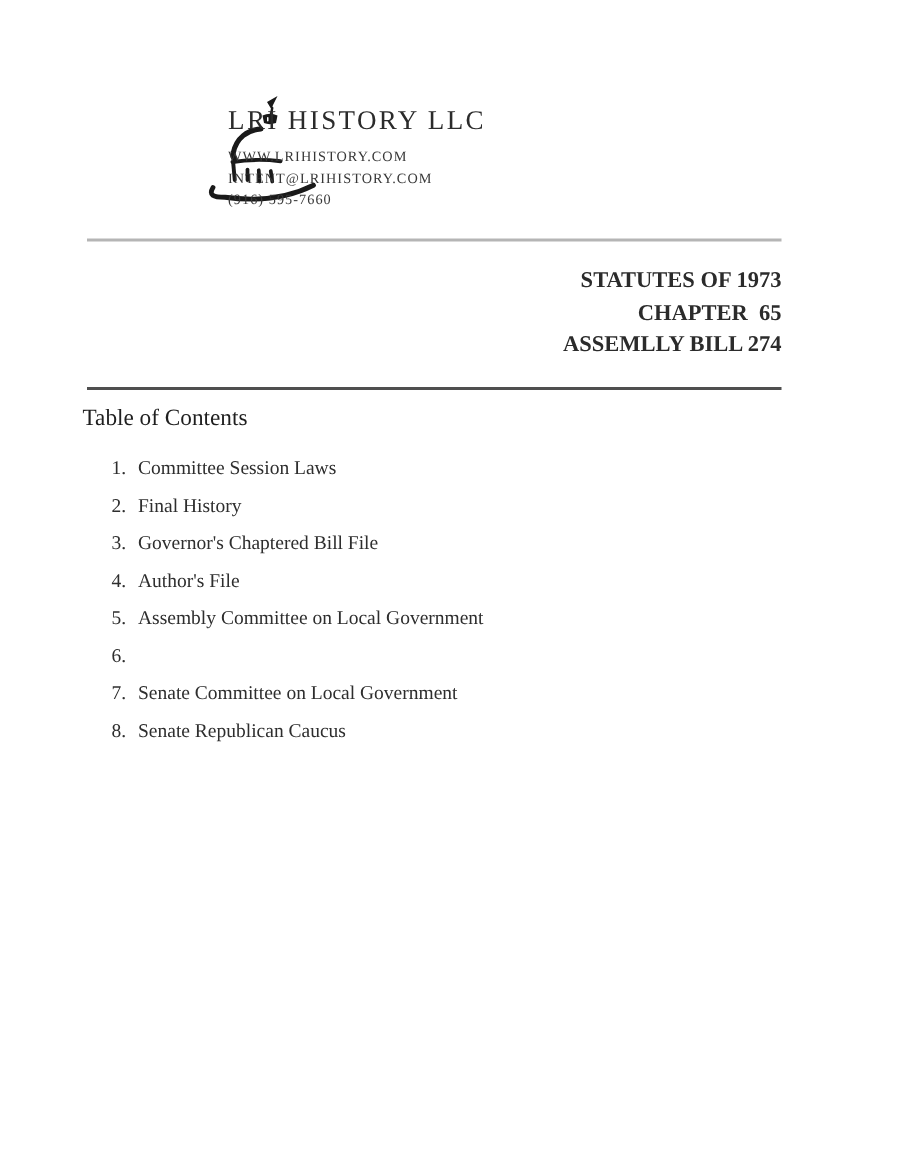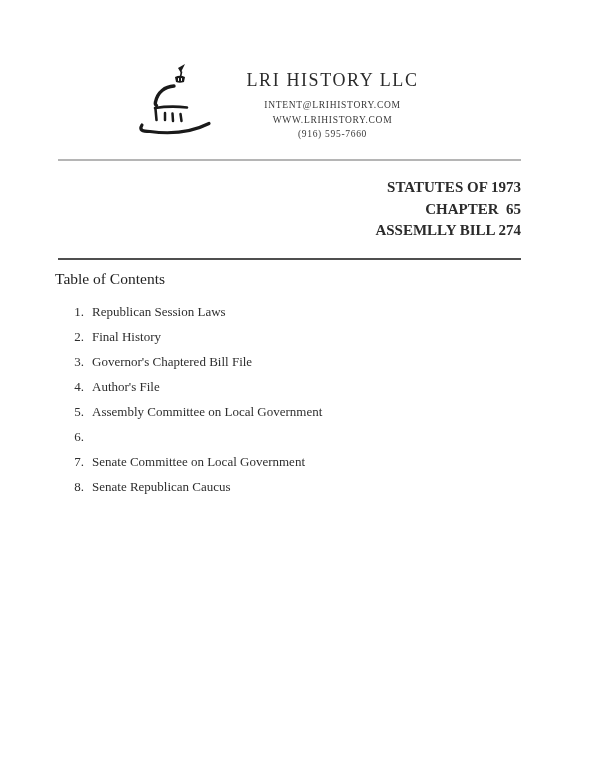--- a/index.html
+++ b/index.html
@@ -18,24 +18,24 @@
   }
   .logo {
     position: absolute;
     left: 137px;
     top: 60px;
     width: 95px;
     height: 85px;
   }
   .letterhead {
     position: absolute;
-    left: 175px;
+    left: 152px;
     top: 70px;
     width: 315px;
-    text-align: center;
+    text-align: left;
   }
   .company {
     font-size: 18px;
     letter-spacing: 1.6px;
     color: #2b2b2b;
     margin: 0 0 7px 0;
     white-space: nowrap;
   }
   .contact-line {
     font-size: 9.5px;
@@ -127,41 +127,41 @@
       <path d="M28,53 L28,60" stroke="#1a1a1a" stroke-width="2.5" stroke-linecap="round" fill="none"></path>
       <path d="M35.5,53.5 L36,61" stroke="#1a1a1a" stroke-width="2.5" stroke-linecap="round" fill="none"></path>
       <path d="M43.5,54 L44.5,61" stroke="#1a1a1a" stroke-width="2.5" stroke-linecap="round" fill="none"></path>
 
       <path d="M5,65 C2,70 5,71.5 13,71.5 C35,74.5 56,71.5 72,63.5" stroke="#1a1a1a" stroke-width="3.2" stroke-linecap="round" fill="none"></path>
     </svg>
   </div>
 
   <div class="letterhead">
     <div class="company">LRI HISTORY LLC</div>
+    <div class="contact-line">WWW.LRIHISTORY.COM</div>
     <div class="contact-line">INTENT@LRIHISTORY.COM</div>
-    <div class="contact-line">WWW.LRIHISTORY.COM</div>
     <div class="contact-line">(916) 595-7660</div>
   </div>
 
   <div class="rule-light"></div>
 
   <div class="reference">
     <div>STATUTES OF 1973</div>
     <div>CHAPTER  65</div>
     <div>ASSEMLLY BILL 274</div>
   </div>
 
   <div class="rule-dark"></div>
 
   <div class="toc-title">Table of Contents</div>
 
   <div class="toc-list">
     <div class="toc-item">
       <span class="toc-num">1.</span>
-      <span class="toc-label">Republican Session Laws</span>
+      <span class="toc-label">Committee Session Laws</span>
     </div>
     <div class="toc-item">
       <span class="toc-num">2.</span>
       <span class="toc-label">Final History</span>
     </div>
     <div class="toc-item">
       <span class="toc-num">3.</span>
       <span class="toc-label">Governor's Chaptered Bill File</span>
     </div>
     <div class="toc-item">

